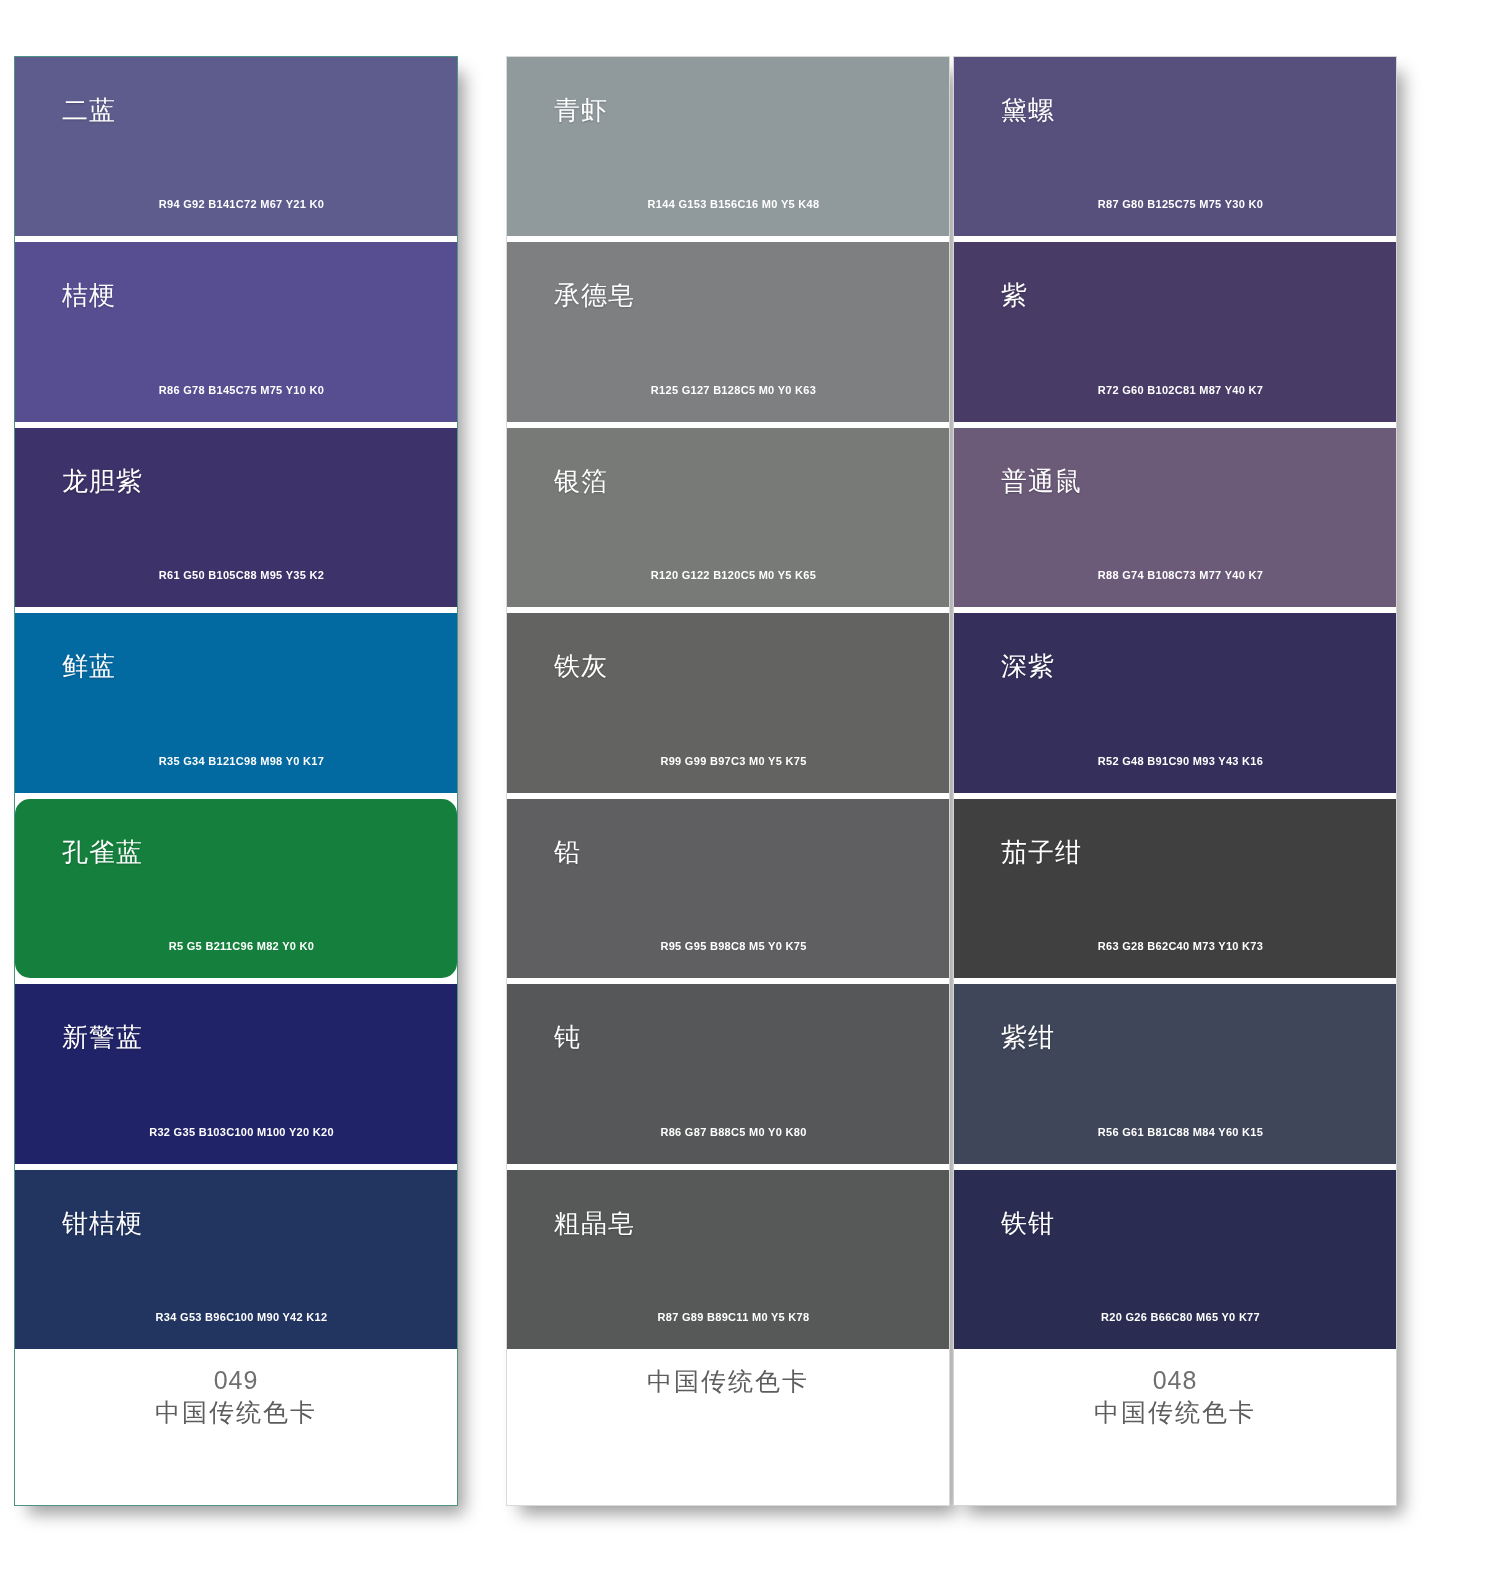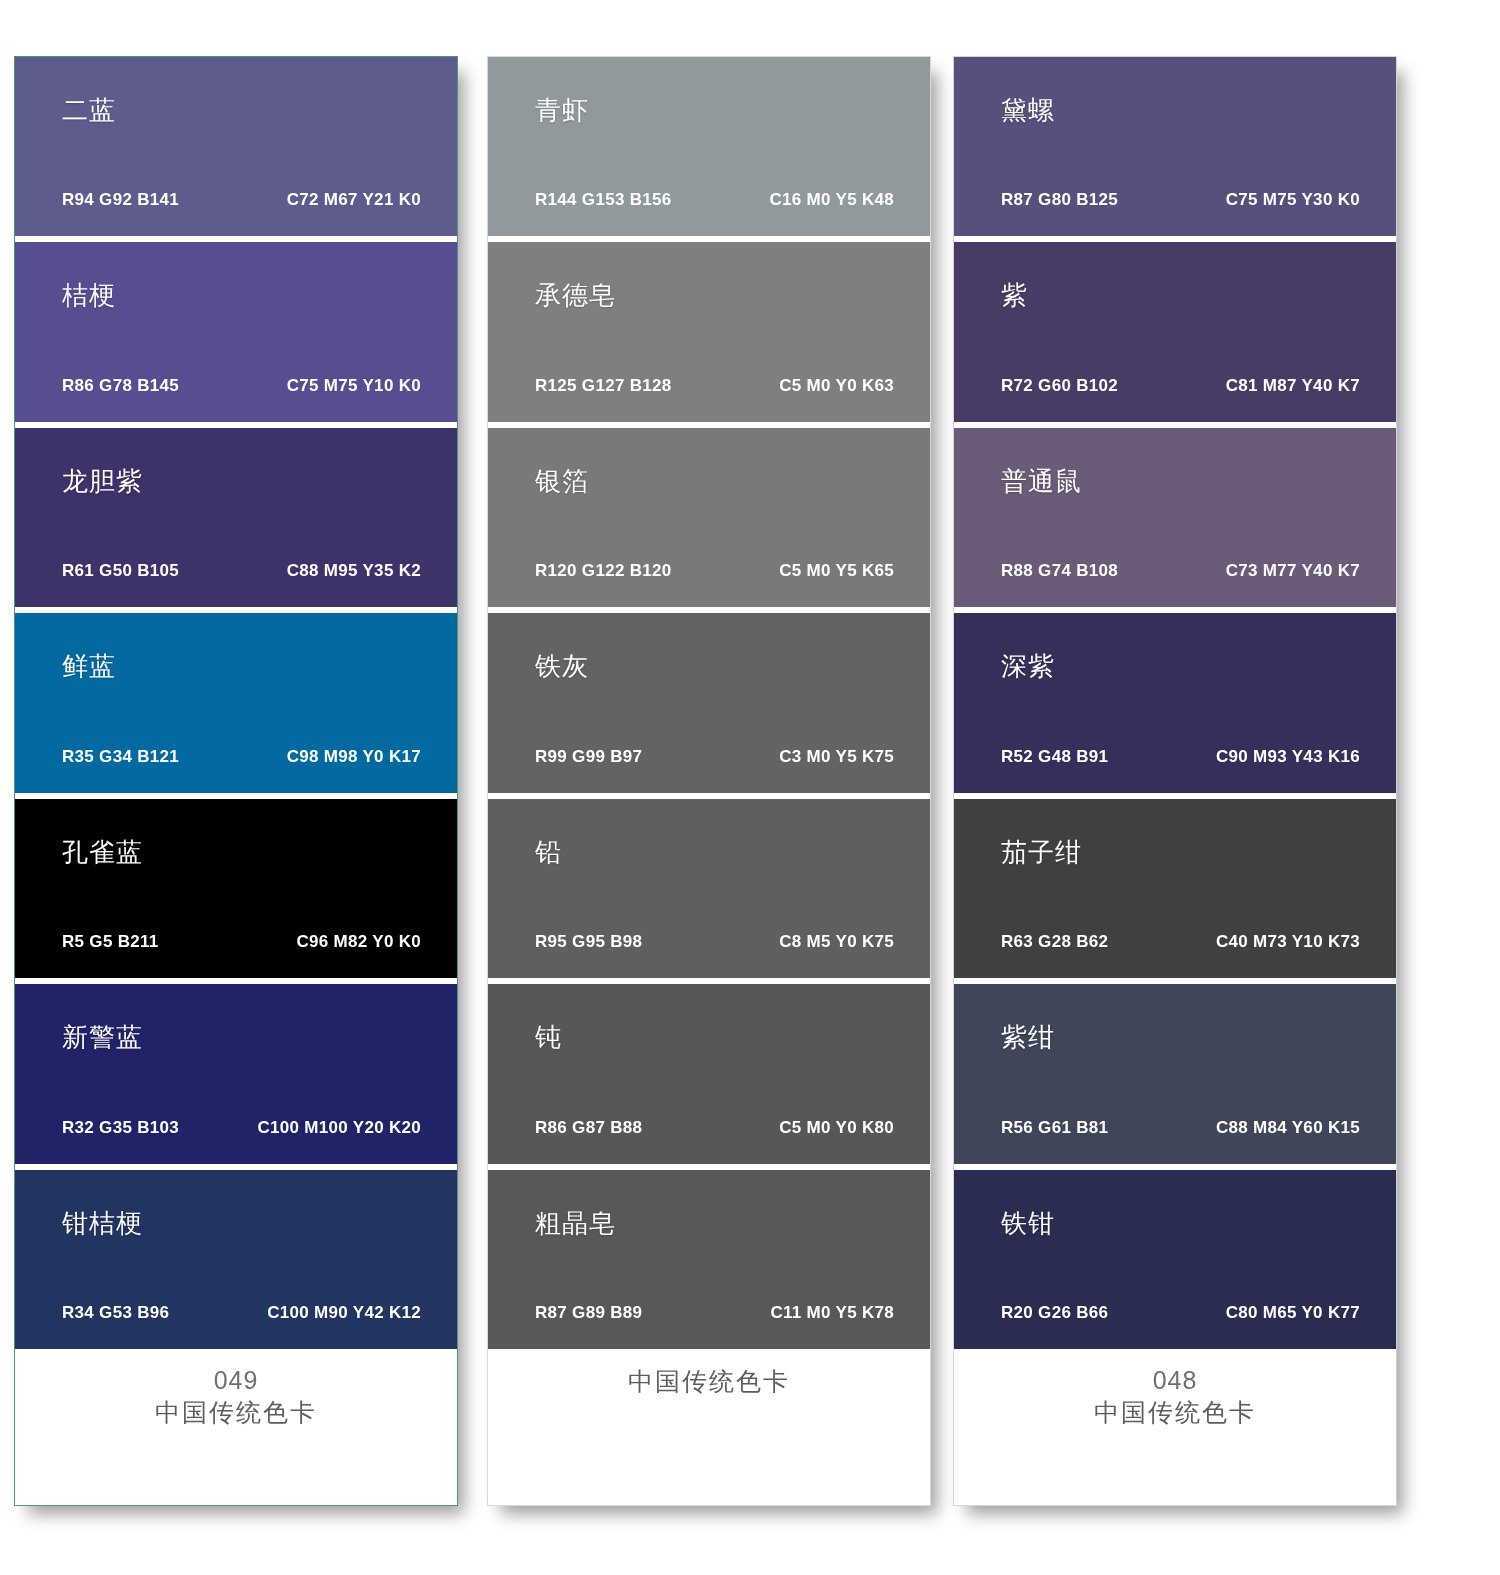--- a/index.html
+++ b/index.html
@@ -23,21 +23,21 @@
   .card {
     position: absolute;
     top: 56px;
     width: 444px;
     height: 1450px;
     background: #ffffff;
     box-sizing: border-box;
     box-shadow: 10px 12px 16px -4px rgba(0,0,0,0.38);
   }
   .card.card-0 { left: 14px;  border: 1px solid #4f9183; }
-  .card.card-1 { left: 487px; border: 1px solid #d9d9d9; padding-left: 10px; }
+  .card.card-1 { left: 506px; border: 1px solid #d9d9d9; padding-left: 10px; }
   .card.card-2 { left: 953px; border: 1px solid #d4d4d4; }
 
   .swatches {
     position: absolute;
     left: 0; right: 0; top: 0;
     height: 1292px;
     display: flex;
     flex-direction: column;
   }
 
@@ -60,24 +60,24 @@
     white-space: nowrap;
     text-shadow: 0 1px 2px rgba(0,0,0,0.22);
   }
 
   .sw-codes {
     position: absolute;
     left: 47px;
     right: 36px;
     bottom: 26px;
     display: flex;
-    justify-content: space-between;
+    justify-content: center;
     align-items: baseline;
     color: #ffffff;
-    font-size: 17px;
+    font-size: 11px;
     font-weight: bold;
     letter-spacing: 0.3px;
     white-space: nowrap;
   }
   .sw-rgb { text-align: left; }
   .sw-cmyk { text-align: right; }
 
   .card-footer {
     position: absolute;
     left: 0; right: 0;
@@ -128,21 +128,21 @@
             <span class="sw-cmyk">C88 M95 Y35 K2</span>
           </div>
         </div>
         <div class="swatch" style="background: #0369a1; padding-left: 36px;">
           <div class="sw-name">鲜蓝</div>
           <div class="sw-codes">
             <span class="sw-rgb">R35 G34 B121</span>
             <span class="sw-cmyk">C98 M98 Y0 K17</span>
           </div>
         </div>
-        <div class="swatch" style="background: #000000;">
+        <div class="swatch" style="background: #15803d; border-radius: 15px;">
           <div class="sw-name">孔雀蓝</div>
           <div class="sw-codes">
             <span class="sw-rgb">R5 G5 B211</span>
             <span class="sw-cmyk">C96 M82 Y0 K0</span>
           </div>
         </div>
         <div class="swatch" style="background: rgb(32, 35, 103);">
           <div class="sw-name">新警蓝</div>
           <div class="sw-codes">
             <span class="sw-rgb">R32 G35 B103</span>

